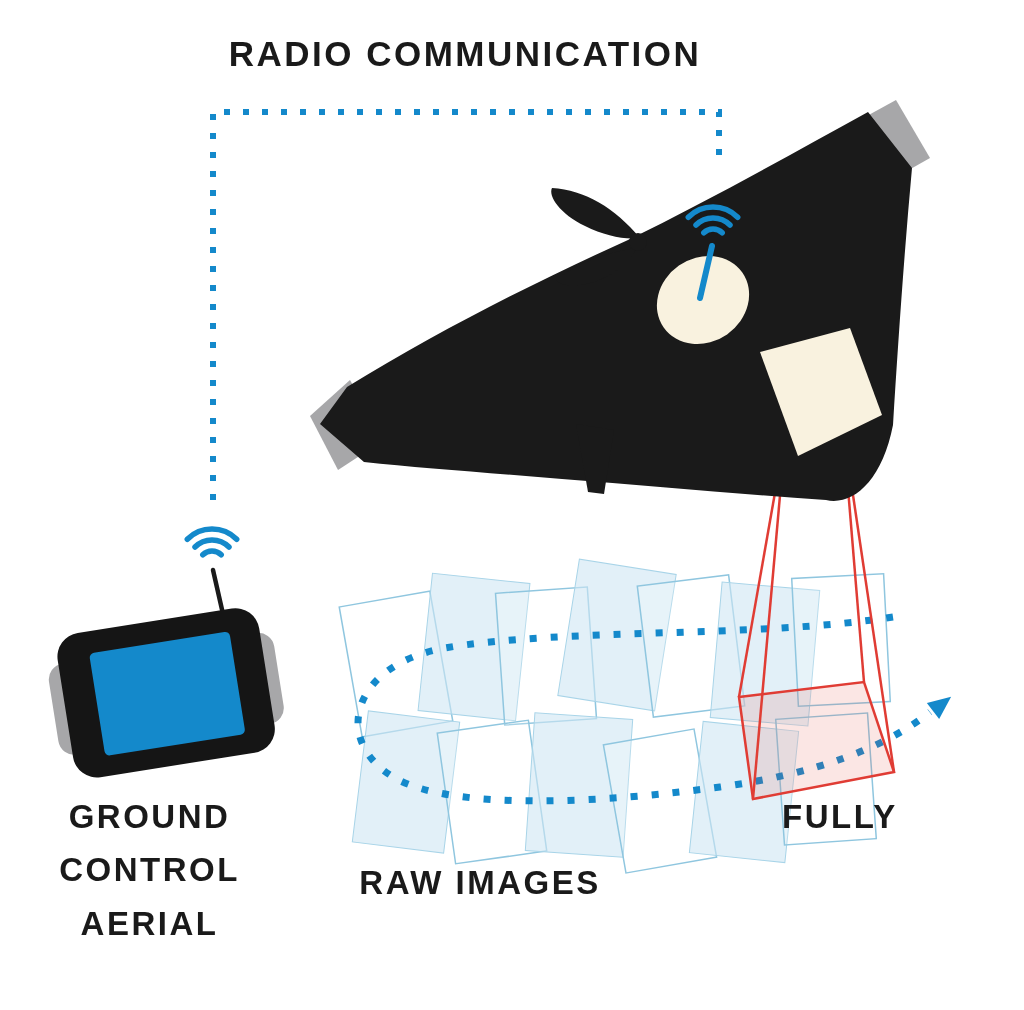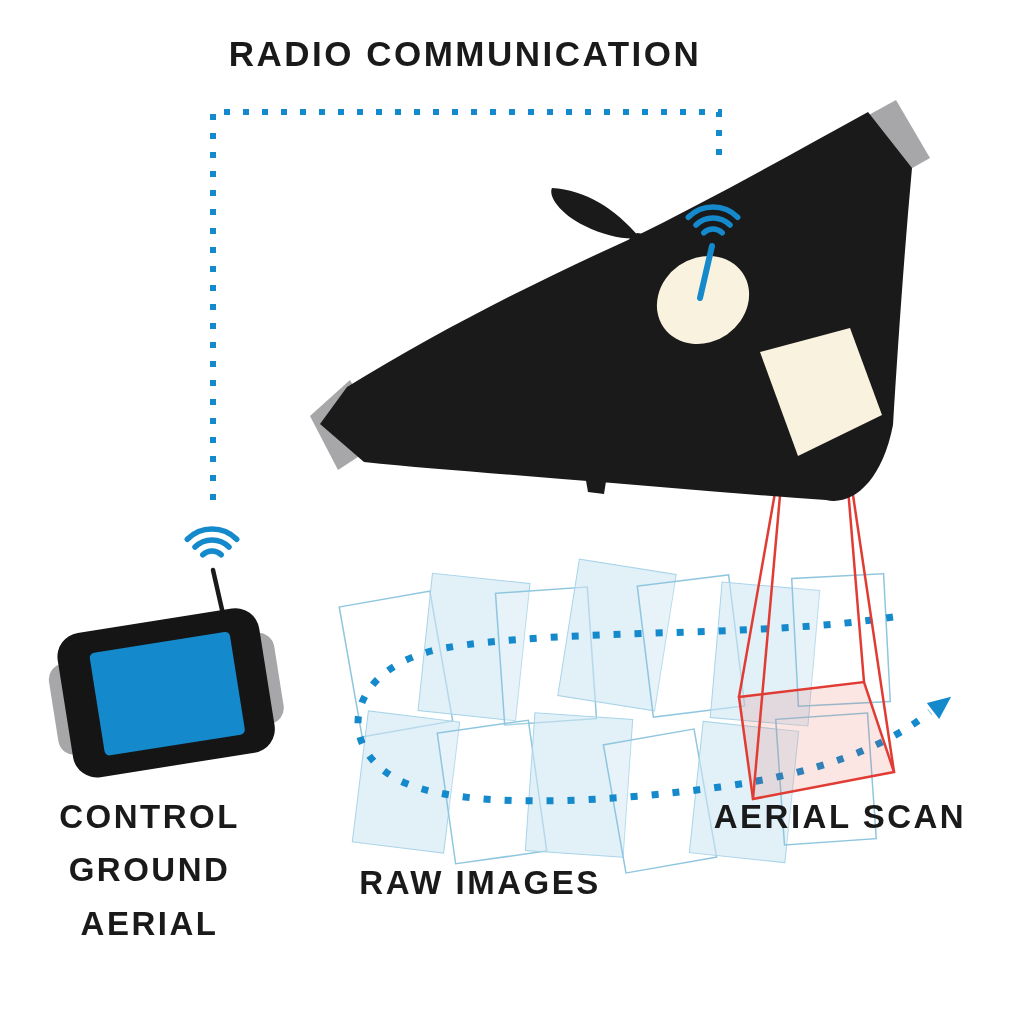--- a/index.html
+++ b/index.html
@@ -86,24 +86,24 @@
         <rect x="52" y="648" width="228" height="92" rx="16" fill="#a7a7a9"></rect>
         <rect x="64" y="620" width="204" height="146" rx="24" fill="#151515"></rect>
         <rect x="96" y="642" width="142" height="104" rx="5" fill="#1489cb"></rect>
       </g>
     </g>
   </svg>
 
   <div class="label title" style="left:180px;top:26px;width:570px;">RADIO COMMUNICATION</div>
 
   <div class="label caption" style="left:22px;top:790px;width:255px;">
+    <div>GROUND</div>
     <div>CONTROL</div>
-    <div>GROUND</div>
     <div>AERIAL</div>
   </div>
 
   <div class="label caption" style="left:320px;top:856px;width:320px;">RAW IMAGES</div>
 
   <div class="label caption" style="left:680px;top:790px;width:320px;">
-    <div>AERIAL SCAN</div>
+    <div>FULLY</div>
   </div>
 
 </div>
 
 </body></html>

